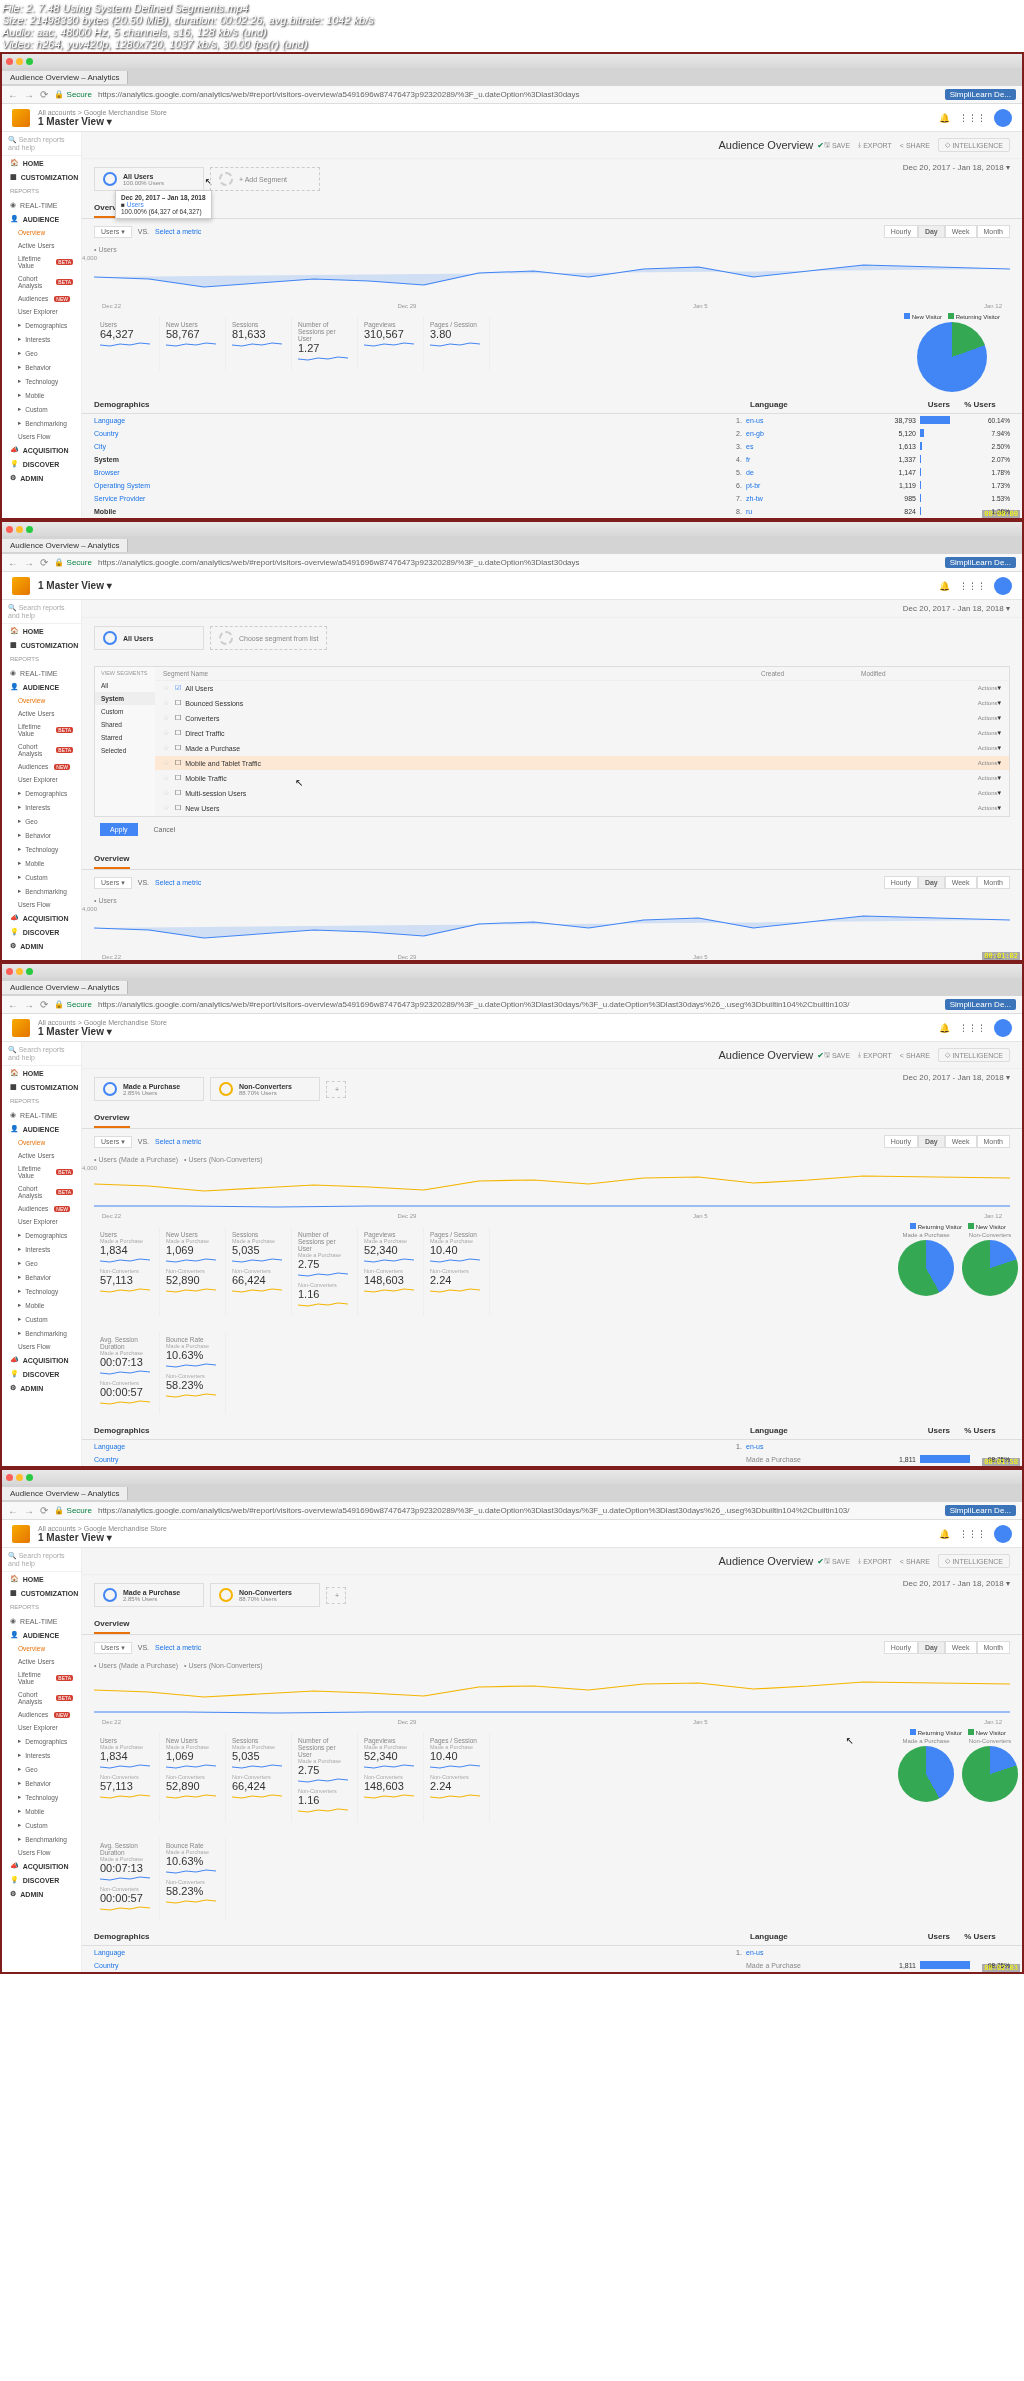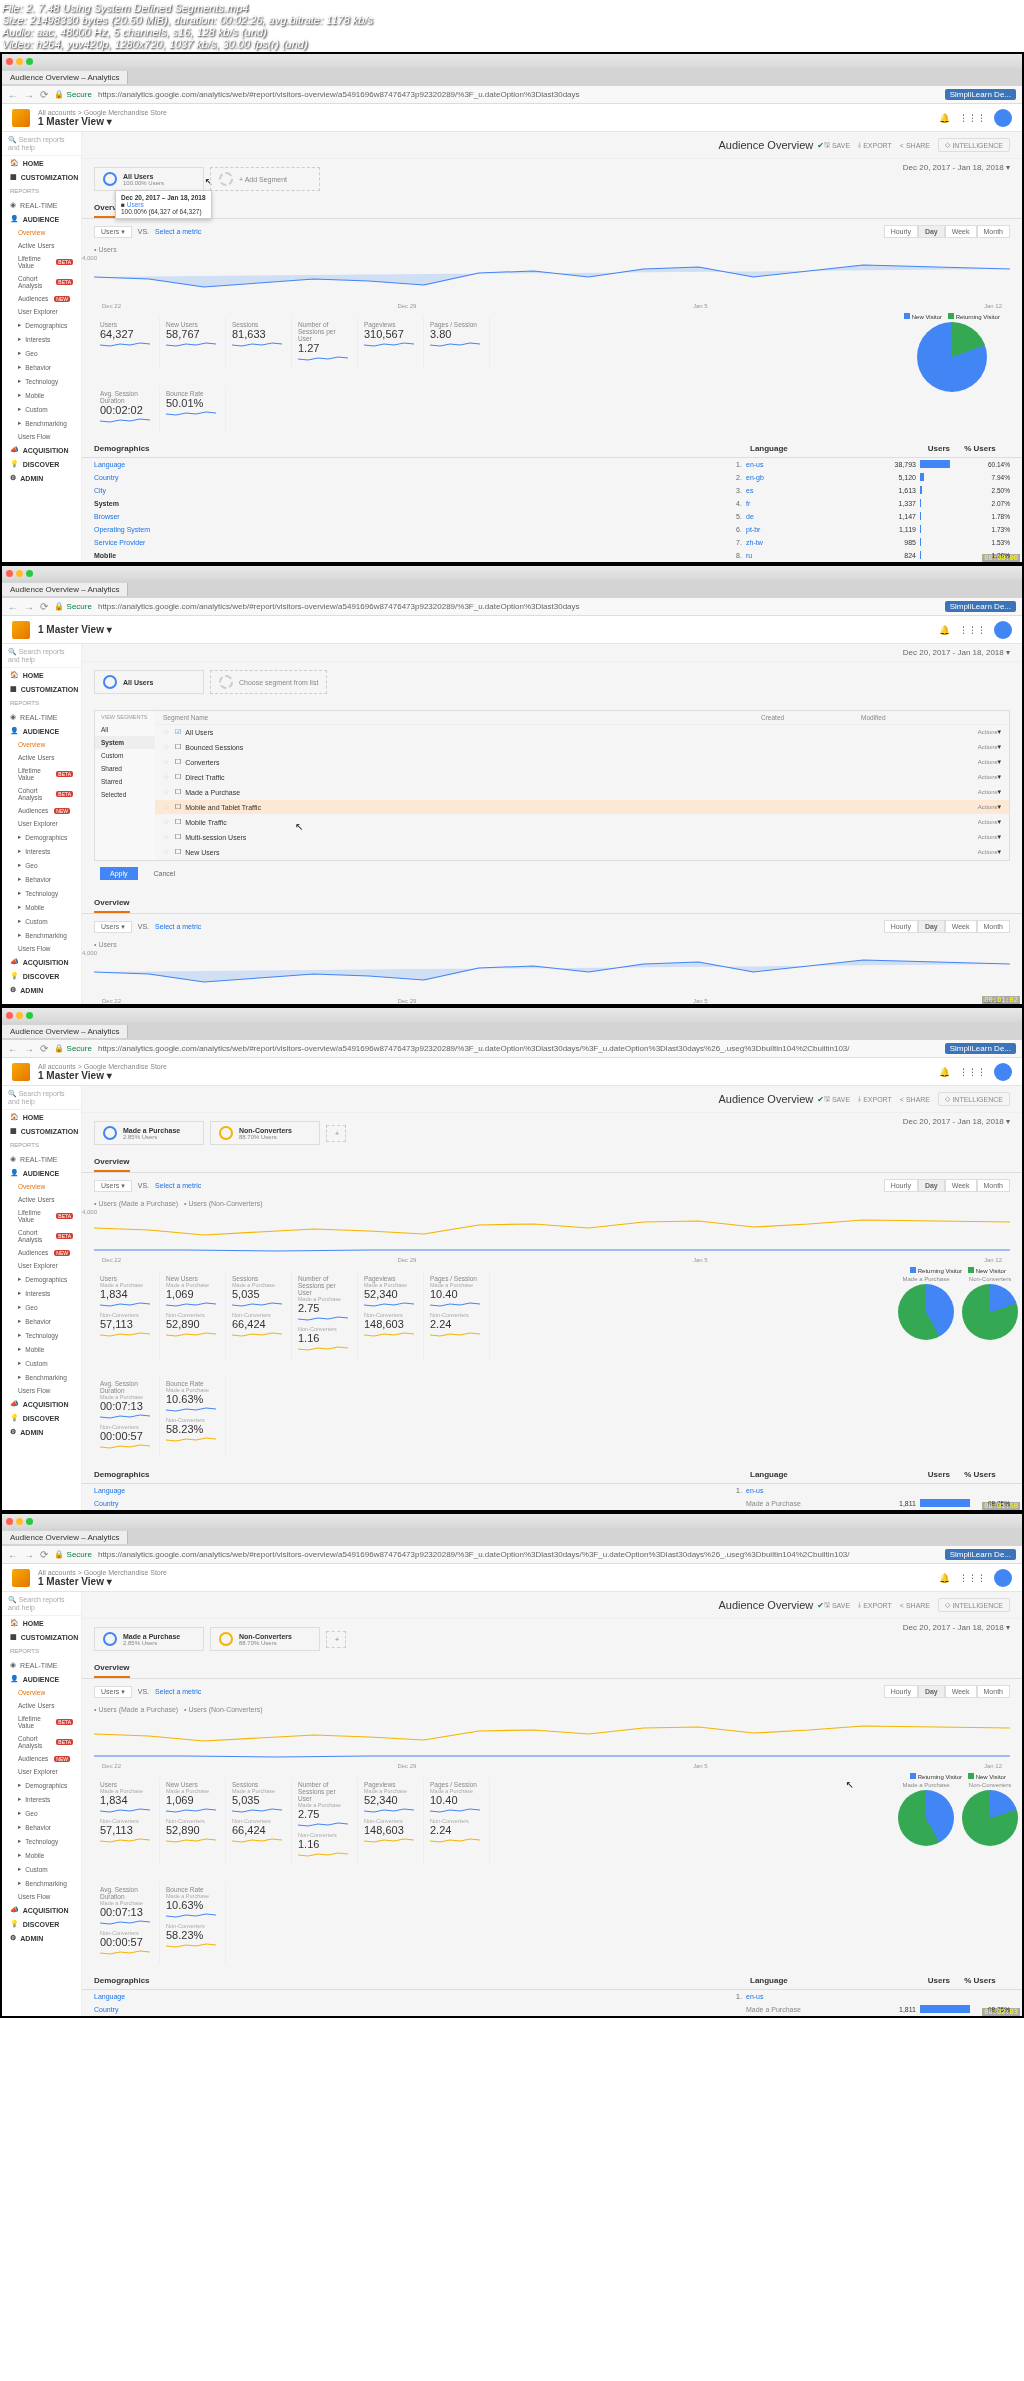--- a/index.html
+++ b/index.html
@@ -1,18 +1,18 @@
 <!DOCTYPE html>
 <html><head>
 <meta charset="utf-8">
 <style>
 *{margin:0;padding:0;box-sizing:border-box;font-family:Arial,Helvetica,sans-serif}
 body{background:#fff;font-size:9px;color:#333}
 .overlay-text{position:absolute;top:0;left:0;color:#fff;font-style:italic;font-size:11px;z-index:100;padding:2px;text-shadow:1px 1px 2px #000}
-.panel{border:2px solid #000000;background:#f1f1f1;position:relative}
+.panel{border:2px solid #7f1d1d;background:#f1f1f1;position:relative}
 .winbar{height:14px;background:linear-gradient(#e8e8e8,#d8d8d8);display:flex;align-items:center;padding:0 4px;gap:3px}
 .winbar .dot{width:7px;height:7px;border-radius:50%}
 .dot.r{background:#ff5f57}.dot.y{background:#ffbd2e}.dot.g{background:#28c940}
 .tab-bar{height:18px;background:#d4d4d4;display:flex;align-items:center;font-size:8px}
 .tab-bar .tab{background:#eee;padding:2px 8px;border-right:1px solid #bbb}
 .urlbar{height:18px;background:#f8f8f8;display:flex;align-items:center;padding:0 6px;gap:6px;border-bottom:1px solid #ddd}
 .urlbar .nav{color:#888;font-size:10px}
 .urlbar .secure{color:#0a8043;font-size:8px}
 .urlbar .url{font-size:8px;color:#666;flex:1;overflow:hidden;white-space:nowrap}
 .urlbar .right{font-size:8px;color:#666}
@@ -117,21 +117,21 @@
 .dual-pies{display:flex;gap:8px;padding:4px}
 .dual-pies .mini{text-align:center}
 .dual-pies .mini .lbl{font-size:6px;color:#888;margin-bottom:2px}
 .dual-pies .pie2{width:56px;height:56px;border-radius:50%}
 </style>
 </head>
 <body>
 
 <div class="overlay-text">
   <div>File: 2. 7.48 Using System Defined Segments.mp4</div>
-  <div>Size: 21498330 bytes (20.50 MiB), duration: 00:02:26, avg.bitrate: 1178 kb/s</div>
+  <div>Size: 21498330 bytes (20.50 MiB), duration: 00:02:26, avg.bitrate: 1042 kb/s</div>
   <div>Audio: aac, 48000 Hz, 5 channels, s16, 128 kb/s (und)</div>
   <div>Video: h264, yuv420p, 1280x720, 1037 kb/s, 30.00 fps(r) (und)</div>
 </div>
 
 <div class="panel" style="margin-top:52px">
 <div class="winbar">
       <div class="dot r"></div>
       <div class="dot y"></div>
       <div class="dot g"></div>
     </div>
@@ -271,28 +271,20 @@
       <div class="kpi"><div class="l">Number of Sessions per User</div><div class="v">1.27</div><svg class="spark" viewBox="0 0 50 10">
                   <polyline points="0,5 10,6 20,4 30,5 40,3 50,4" fill="none" stroke="#4285f4" stroke-width="1"></polyline>
                 </svg></div>
       <div class="kpi"><div class="l">Pageviews</div><div class="v">310,567</div><svg class="spark" viewBox="0 0 50 10">
                   <polyline points="0,5 10,6 20,4 30,5 40,3 50,4" fill="none" stroke="#4285f4" stroke-width="1"></polyline>
                 </svg></div>
       <div class="kpi"><div class="l">Pages / Session</div><div class="v">3.80</div><svg class="spark" viewBox="0 0 50 10">
                   <polyline points="0,5 10,6 20,4 30,5 40,3 50,4" fill="none" stroke="#4285f4" stroke-width="1"></polyline>
                 </svg></div>
     </div>
-    <div class="kpi-grid">
-      <div class="kpi"><div class="l">Avg. Session Duration</div><div class="v">00:02:02</div><svg class="spark" viewBox="0 0 50 10">
-                  <polyline points="0,5 10,6 20,4 30,5 40,3 50,4" fill="none" stroke="#4285f4" stroke-width="1"></polyline>
-                </svg></div>
-      <div class="kpi"><div class="l">Bounce Rate</div><div class="v">50.01%</div><svg class="spark" viewBox="0 0 50 10">
-                  <polyline points="0,5 10,6 20,4 30,5 40,3 50,4" fill="none" stroke="#4285f4" stroke-width="1"></polyline>
-                </svg></div>
-    </div>
     </div>
     <div class="pie-wrap">
       <div class="pie-legend">
               <span><span class="sq" style="background:#4285f4"></span> <span>New Visitor</span></span>
               <span><span class="sq" style="background:#34a853"></span> <span>Returning Visitor</span></span>
             </div>
       <div class="pie" style="background:conic-gradient(#34a853 0 19.5%,#4285f4 19.5% 100%);margin:0 auto"></div>
     </div>
     </div>
     <div class="demo-head">

